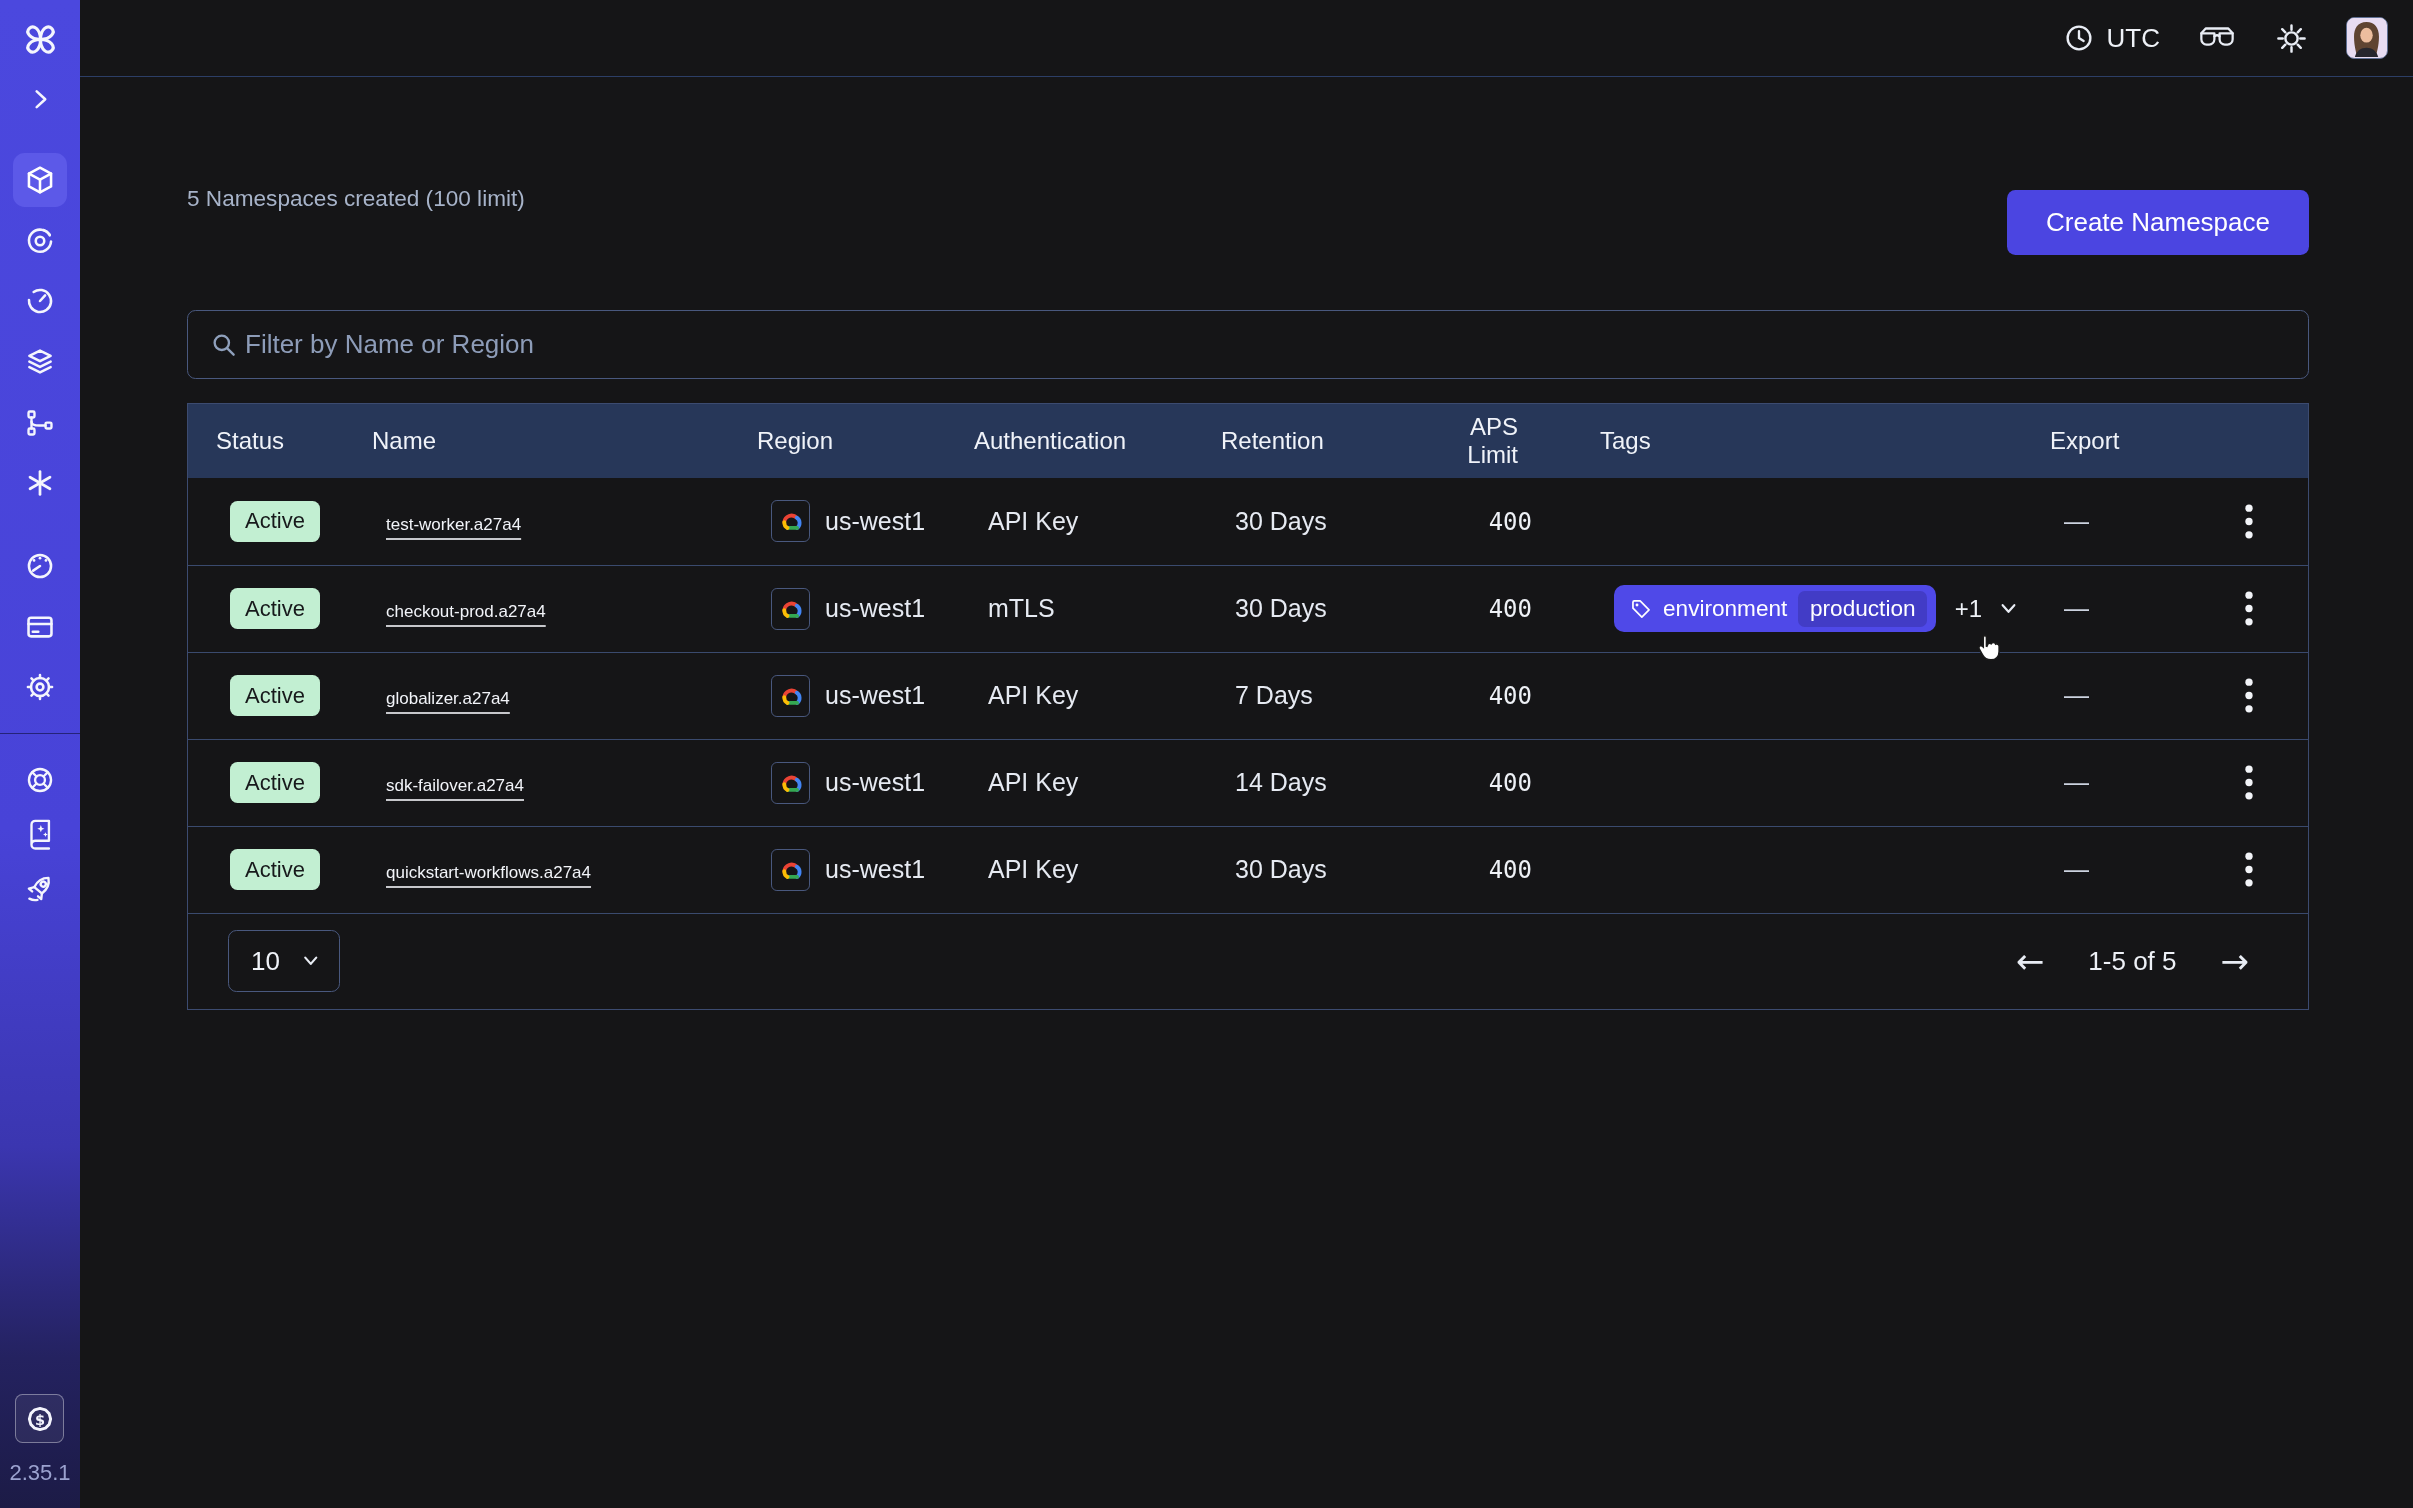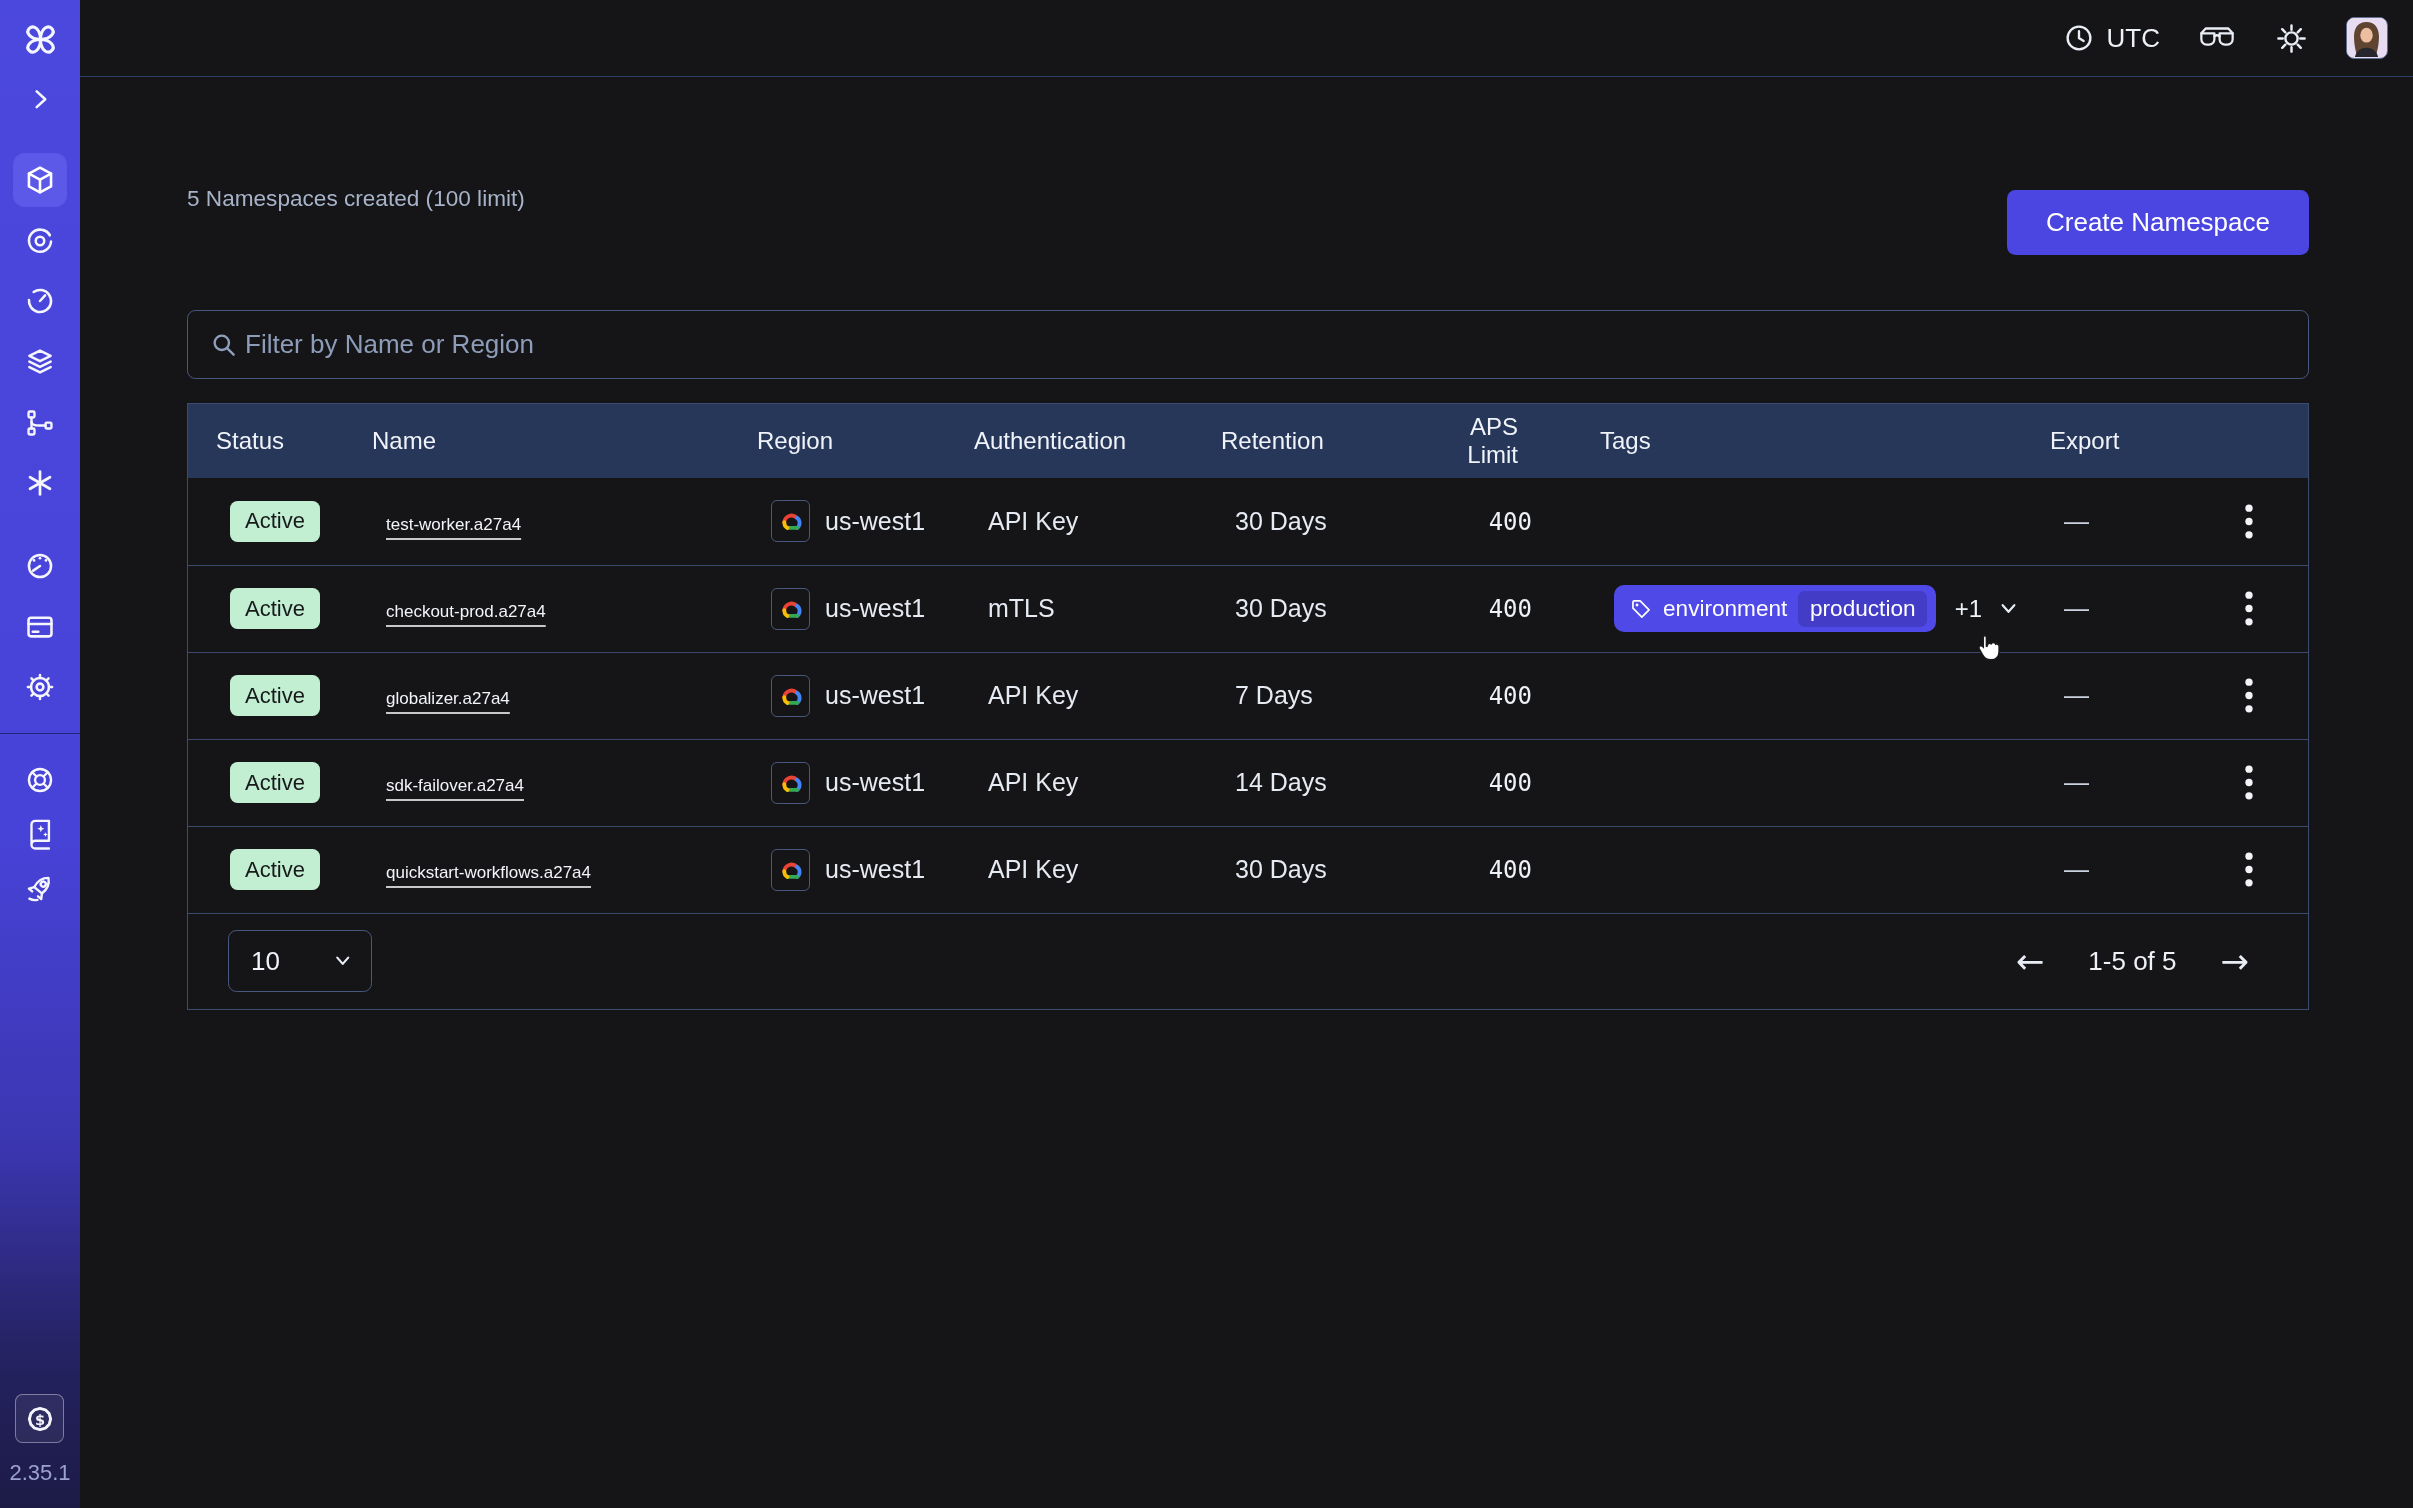--- a/index.html
+++ b/index.html
@@ -122,21 +122,21 @@
 
   .kebab-btn { background: none; border: none; cursor: pointer; padding: 6.7px 11.7px; }
 
   
   .t-foot {
     height: 96px; border-top: 1.7px solid #3a4a6e;
     display: flex; align-items: center; justify-content: space-between;
     padding: 0 59px 0 40px;
   }
   .page-size {
-    width: 144px; height: 62px; border: 1.7px solid #49587e; border-radius: 8.4px;
+    width: 112px; height: 62px; border: 1.7px solid #49587e; border-radius: 8.4px;
     display: flex; align-items: center; justify-content: space-between;
     padding: 0 17px 0 22px; font-size: 26px; color: #f0f3f9; cursor: pointer; background: transparent;
   }
   .pager { display: flex; align-items: center; gap: 44px; }
   .pager-arrow { font-family: "DejaVu Sans", sans-serif; font-size: 34px; color: #e8ecf4; cursor: pointer; line-height: 1; }
   .pager-label { font-size: 26px; color: #eef1f7; }
 
   .cursor-pointer { position: absolute; left: 1971px; top: 630px; z-index: 50; pointer-events: none; }
 </style>
 </head>

